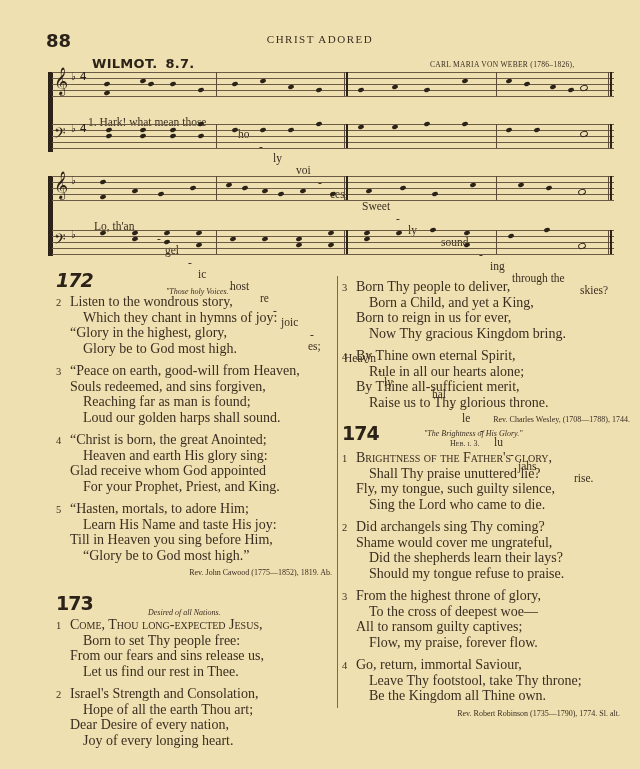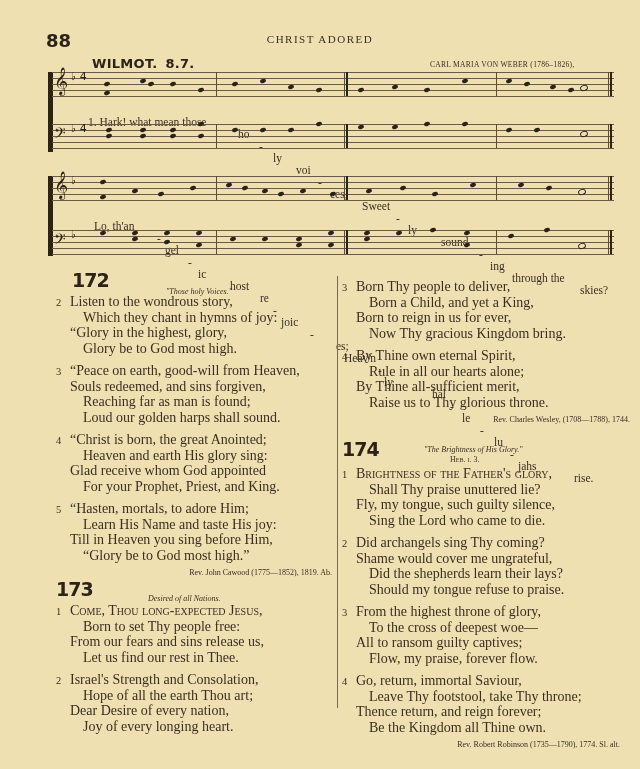--- a/index.html
+++ b/index.html
@@ -166,21 +166,21 @@
     <span style="left:46px">Lo, th'an</span>
     <span style="left:109px">-</span>
     <span style="left:117px">gel</span>
     <span style="left:140px">-</span>
     <span style="left:150px">ic</span>
     <span style="left:182px">host</span>
     <span style="left:212px">re</span>
     <span style="left:225px">-</span>
     <span style="left:233px">joic</span>
     <span style="left:262px">-</span>
-    <span style="left:288px">es;</span>
+    <span style="left:260px">es;</span>
     <span style="left:296px">Heav'n</span>
     <span style="left:330px">-</span>
     <span style="left:336px">ly</span>
     <span style="left:384px">hal</span>
     <span style="left:402px">-</span>
     <span style="left:414px">le</span>
     <span style="left:432px">-</span>
     <span style="left:446px">lu</span>
     <span style="left:462px">-</span>
     <span style="left:470px">jahs</span>
@@ -222,21 +222,21 @@
       <div class="note" style="left:530px;top:13px;background:transparent;border:1px solid #2b2218"></div>
   </div>
 </div>
 
 <div class="divider"></div>
 
 <div class="col" style="left:56px;top:276px;width:282px;">
 
   <div>
     <div style="position:relative;height:18px;">
-      <span class="hnum" style="position:absolute;left:16px;top:-3px;">172</span>
+      <span class="hnum" style="position:absolute;left:0;top:-3px;font-style:italic;">172</span>
       <span class="subtitle" style="position:absolute;left:110px;top:8px;">"Those holy Voices."</span>
     </div>
     <div>
       <div class="hline indent0"><span class="vnum">2</span><span>Listen to the wondrous story,</span></div>
       <div class="hline indent1"><span>Which they chant in hymns of joy:</span></div>
       <div class="hline indent0"><span>“Glory in the highest, glory,</span></div>
       <div class="hline indent1"><span>Glory be to God most high.</span></div>
     </div>
     <div class="gap"></div>
     <div>
@@ -255,21 +255,21 @@
     <div class="gap"></div>
     <div>
       <div class="hline indent0"><span class="vnum">5</span><span>“Hasten, mortals, to adore Him;</span></div>
       <div class="hline indent1"><span>Learn His Name and taste His joy:</span></div>
       <div class="hline indent0"><span>Till in Heaven you sing before Him,</span></div>
       <div class="hline indent1"><span>“Glory be to God most high.”</span></div>
     </div>
     <div style="text-align:right;padding-right:6px;height:14px;"><span class="attr">Rev. John Cawood (1775—1852), 1819.   Ab.</span></div>
   </div>
 
-  <div style="margin-top:8px;">
+  <div style="margin-top:22px;">
     <div style="position:relative;height:18px;">
       <span class="hnum" style="position:absolute;left:0;top:-3px;">173</span>
       <span class="subtitle" style="position:absolute;left:92px;top:6px;">Desired of all Nations.</span>
     </div>
     <div>
       <div class="hline indent0"><span class="vnum">1</span><span class="sc">Come, Thou long-expected Jesus,</span></div>
       <div class="hline indent1"><span>Born to set Thy people free:</span></div>
       <div class="hline indent0"><span>From our fears and sins release us,</span></div>
       <div class="hline indent1"><span>Let us find our rest in Thee.</span></div>
     </div>
@@ -295,21 +295,21 @@
     <div class="gap"></div>
     <div>
       <div class="hline indent0"><span class="vnum">4</span><span>By Thine own eternal Spirit,</span></div>
       <div class="hline indent1"><span>Rule in all our hearts alone;</span></div>
       <div class="hline indent0"><span>By Thine all-sufficient merit,</span></div>
       <div class="hline indent1"><span>Raise us to Thy glorious throne.</span></div>
     </div>
     <div style="text-align:right;padding-right:2px;height:14px;"><span class="attr">Rev. Charles Wesley, (1708—1788),   1744.</span></div>
   </div>
 
-  <div style="margin-top:18px;">
+  <div style="margin-top:2px;">
     <div style="position:relative;height:24px;">
       <span class="hnum" style="position:absolute;left:0;top:0;">174</span>
       <span class="subtitle" style="position:absolute;left:82px;top:0;">"The Brightness of His Glory."</span>
       <span class="subtitle" style="position:absolute;left:108px;top:10px;font-style:normal;font-variant:small-caps;">Heb. i. 3.</span>
     </div>
     <div>
       <div class="hline indent0"><span class="vnum">1</span><span class="sc">Brightness of the Father's glory,</span></div>
       <div class="hline indent1"><span>Shall Thy praise unuttered lie?</span></div>
       <div class="hline indent0"><span>Fly, my tongue, such guilty silence,</span></div>
       <div class="hline indent1"><span>Sing the Lord who came to die.</span></div>
@@ -325,18 +325,17 @@
     <div>
       <div class="hline indent0"><span class="vnum">3</span><span>From the highest throne of glory,</span></div>
       <div class="hline indent1"><span>To the cross of deepest woe—</span></div>
       <div class="hline indent0"><span>All to ransom guilty captives;</span></div>
       <div class="hline indent1"><span>Flow, my praise, forever flow.</span></div>
     </div>
     <div class="gap"></div>
     <div>
       <div class="hline indent0"><span class="vnum">4</span><span>Go, return, immortal Saviour,</span></div>
       <div class="hline indent1"><span>Leave Thy footstool, take Thy throne;</span></div>
-      <div class="hline indent0"><span>Thence return, and reign forever;</span></div>
       <div class="hline indent1"><span>Be the Kingdom all Thine own.</span></div>
     </div>
     <div style="text-align:right;padding-right:12px;height:14px;"><span class="attr">Rev. Robert Robinson (1735—1790), 1774.   Sl. alt.</span></div>
   </div>
 </div>
 
 </body></html>

